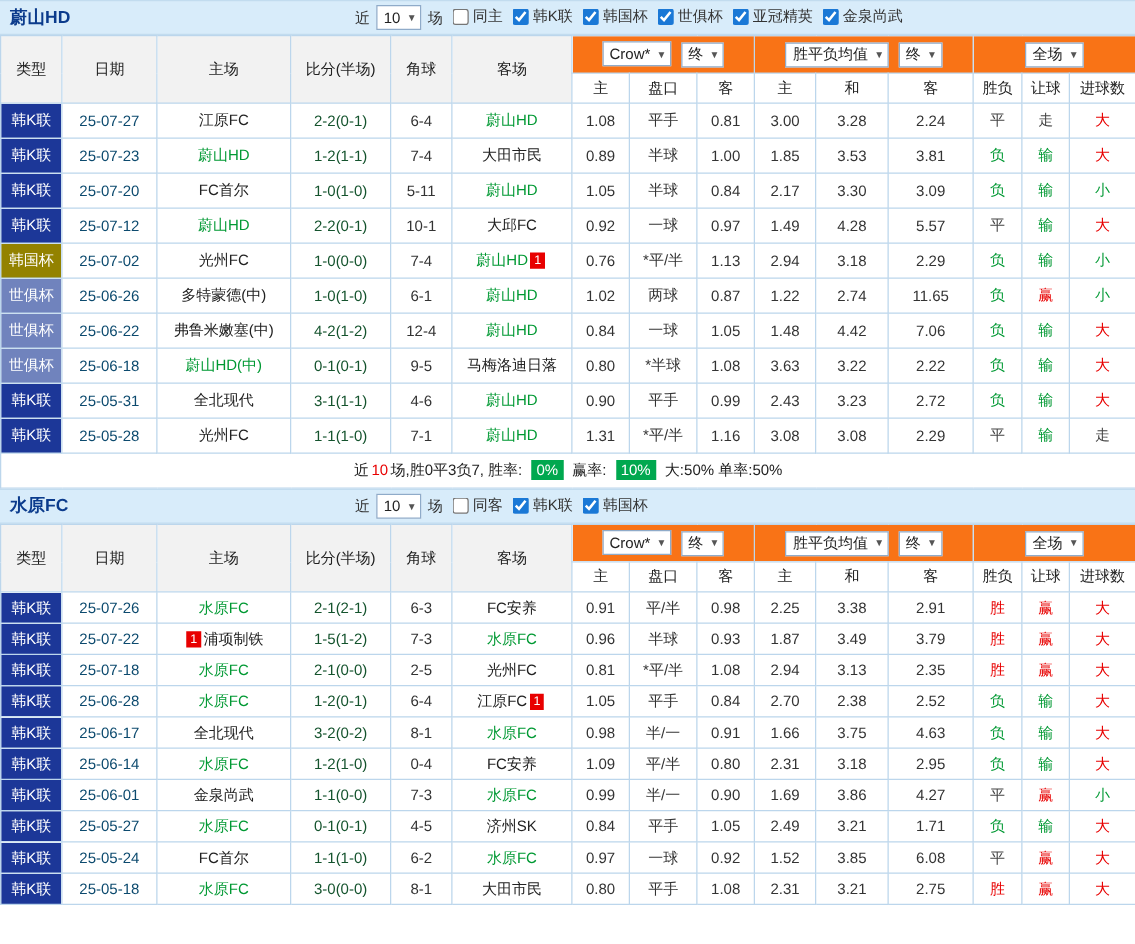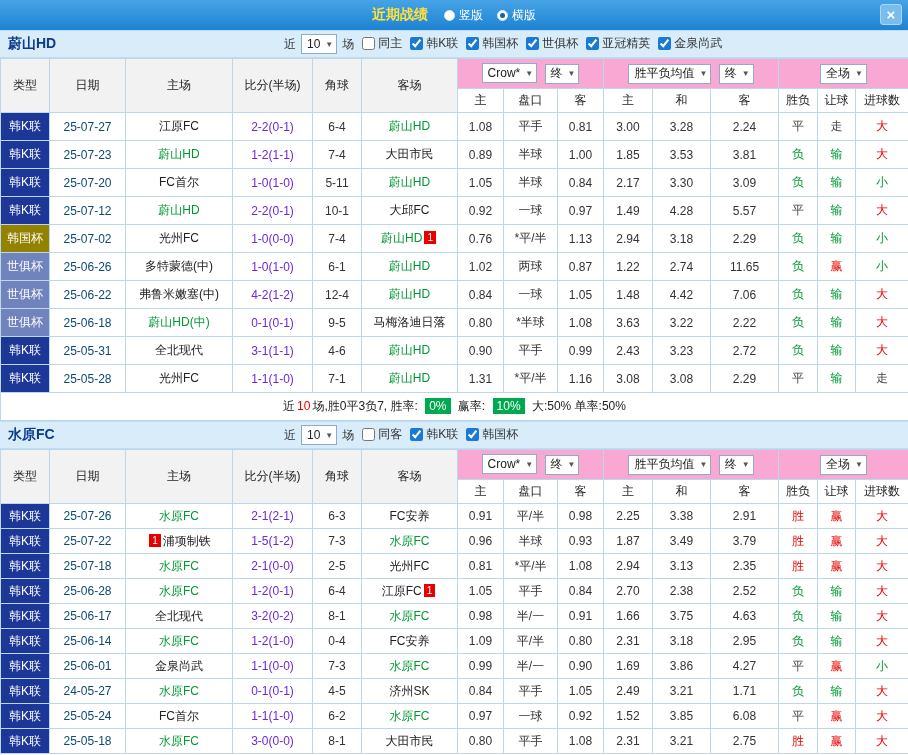--- a/index.html
+++ b/index.html
@@ -88,29 +88,29 @@
 
   
   table.match-table { width: 908px; border-collapse: collapse; table-layout: fixed; }
   .match-table th, .match-table td {
     border: 1px solid #bcd6ec;
     text-align: center;
     overflow: hidden;
     white-space: nowrap;
     font-weight: normal;
   }
-  .head-top th { height: 30px; background: #f9a8d4; }
+  .head-top th { height: 30px; background: #f97316; }
   .head-top th.th-static { background: #f2f2f2; color: #222; }
   .head-sub th { height: 24px; background: #fff; color: #222; }
   .match-table tbody td { height: 28px; background: #fff; }
   .section.compact tbody td { height: 25px; }
 
   .league-cell { color: #fff; }
   .date-cell { color: #0c4a6e; }
-  .score-cell { color: #6d28d9; }
+  .score-cell { color: #14532d; }
   .corner-cell { color: #333; }
   .odds-cell { color: #333; }
   .team-cell { color: #222; }
   .focus-team { color: #009933; }
   .card-badge {
     display: inline-block;
     background: #e80000; color: #fff;
     font-size: 10px; line-height: 13px;
     padding: 0 3px; margin: 0 2px;
     vertical-align: 1px;
@@ -119,34 +119,20 @@
   .summary-row td { height: 28px; color: #222; }
   .seg-plain { margin: 0 1px; }
   .seg-red { color: #e80000; margin: 0 1px; }
   .seg-badge { background: #00a84f; color: #fff; padding: 1px 4px; margin: 0 3px; }
 </style>
 </head>
 <body>
 
 <div class="app">
 
-  <div class="titlebar">
-    <span class="panel-title">近期战绩</span>
-    <span class="radio-group">
-      <span class="radio">
-        <span class="radio-circle"></span>
-        <span class="radio-label">竖版</span>
-      </span>
-      <span class="radio">
-        <span class="radio-circle checked"></span>
-        <span class="radio-label">横版</span>
-      </span>
-    </span>
-    <span class="close-btn">×</span>
-  </div>
 
   <div id="sections">
   <div class="section">
     <div class="section-band">
       <span class="team-name">蔚山HD</span>
       <div class="filter-bar">
         <span class="near-label">近</span>
         <span class="sel">
               <span class="sel-text">10</span>
             </span>
@@ -606,21 +592,21 @@
               <td class="odds-cell">0.90</td>
               <td class="odds-cell">1.69</td>
               <td class="odds-cell">3.86</td>
               <td class="odds-cell">4.27</td>
               <td class="result-cell" style="color: rgb(68, 68, 68);">平</td>
               <td class="result-cell" style="color: rgb(232, 0, 0);">赢</td>
               <td class="result-cell" style="color: rgb(0, 153, 51);">小</td>
             </tr>
             <tr>
               <td class="league-cell" style="background: rgb(28, 55, 152);">韩K联</td>
-              <td class="date-cell">24-05-27</td>
+              <td class="date-cell">25-05-27</td>
               <td class="team-cell"><span class="focus-team">水原FC</span></td>
               <td class="score-cell">0-1(0-1)</td>
               <td class="corner-cell">4-5</td>
               <td class="team-cell"><span>济州SK</span></td>
               <td class="odds-cell">0.84</td>
               <td class="odds-cell">平手</td>
               <td class="odds-cell">1.05</td>
               <td class="odds-cell">2.49</td>
               <td class="odds-cell">3.21</td>
               <td class="odds-cell">1.71</td>

